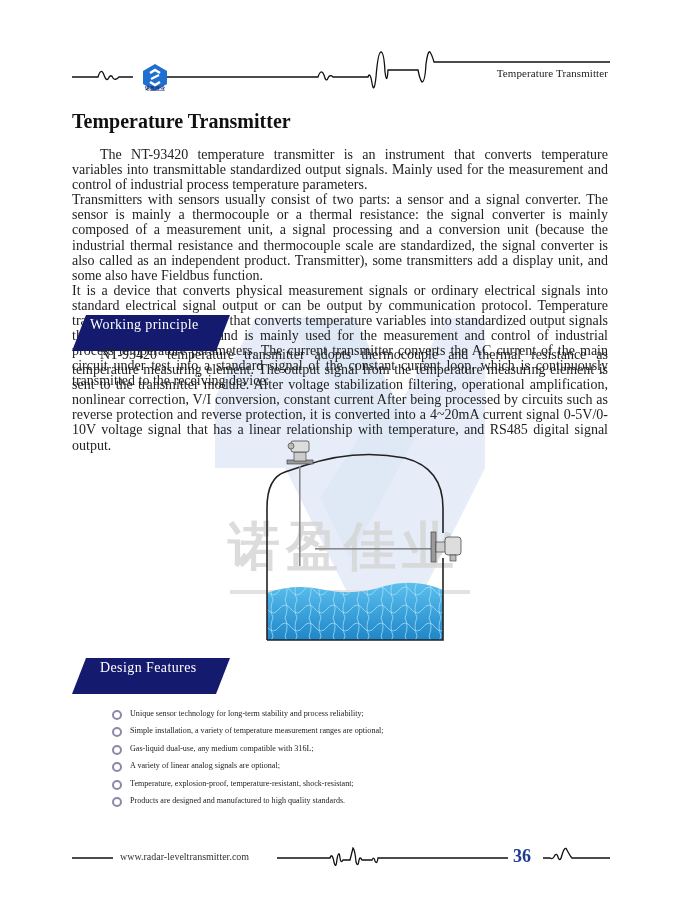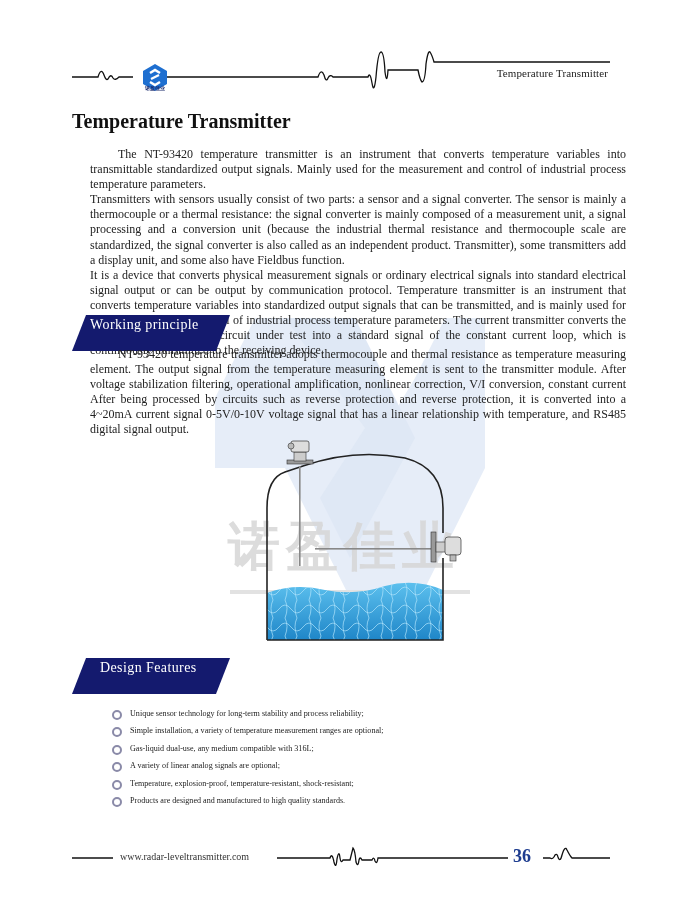--- a/index.html
+++ b/index.html
@@ -3,21 +3,21 @@
 <meta charset="utf-8">
 <style>
   html, body { margin:0; padding:0; background:#ffffff; }
   body { width:680px; height:916px; position:relative; overflow:hidden;
          font-family:"Liberation Serif", "DejaVu Serif", serif; color:#1a1a1a; }
   .header-line { position:absolute; left:0; top:0; width:680px; height:100px; }
   .header-title { position:absolute; right:72px; top:67px; font-size:11px; color:#222; letter-spacing:0.1px; }
   .logo { position:absolute; left:141px; top:60px; width:28px; height:36px; }
   .logo-text { position:absolute; left:140px; top:85px; font-size:5px; color:#1a2a6c; font-weight:bold; width:30px; text-align:center; font-family:"DejaVu Sans", sans-serif; }
   .page-title { position:absolute; left:72px; top:110px; font-size:20px; font-weight:bold; color:#111; }
-  .para { position:absolute; left:72px; width:536px; font-size:12px; line-height:15.1px; text-align:justify; color:#222;margin-left:18px; }
+  .para { position:absolute; left:72px; width:536px; font-size:14px; line-height:15.1px; text-align:justify; color:#222; }
   .para p { margin:0; }
   .indent { text-indent:28px; }
   .section-head { position:absolute; height:36px;text-decoration:underline; }
   .section-head .shape { position:absolute; left:0; top:0; width:100%; height:100%; }
   .section-head span { position:absolute; left:18px; top:2px; font-size:14px; color:#ffffff; letter-spacing:0.4px; }
   .watermark { position:absolute; left:215px; top:318px; width:270px; height:320px; }
   .wm-text { position:absolute; left:228px; top:512px; font-size:52px; color:#d6d6d6; font-weight:bold; letter-spacing:6px; font-family:"DejaVu Sans", sans-serif; opacity:0.85; }
   .wm-line { position:absolute; left:230px; top:590px; width:240px; height:4px; background:#e2e2e2; }
   .illus { position:absolute; left:255px; top:438px; width:220px; height:205px; }
   .features { position:absolute; left:96px; top:692px; width:520px; list-style:none; margin:16px; padding:0; }

